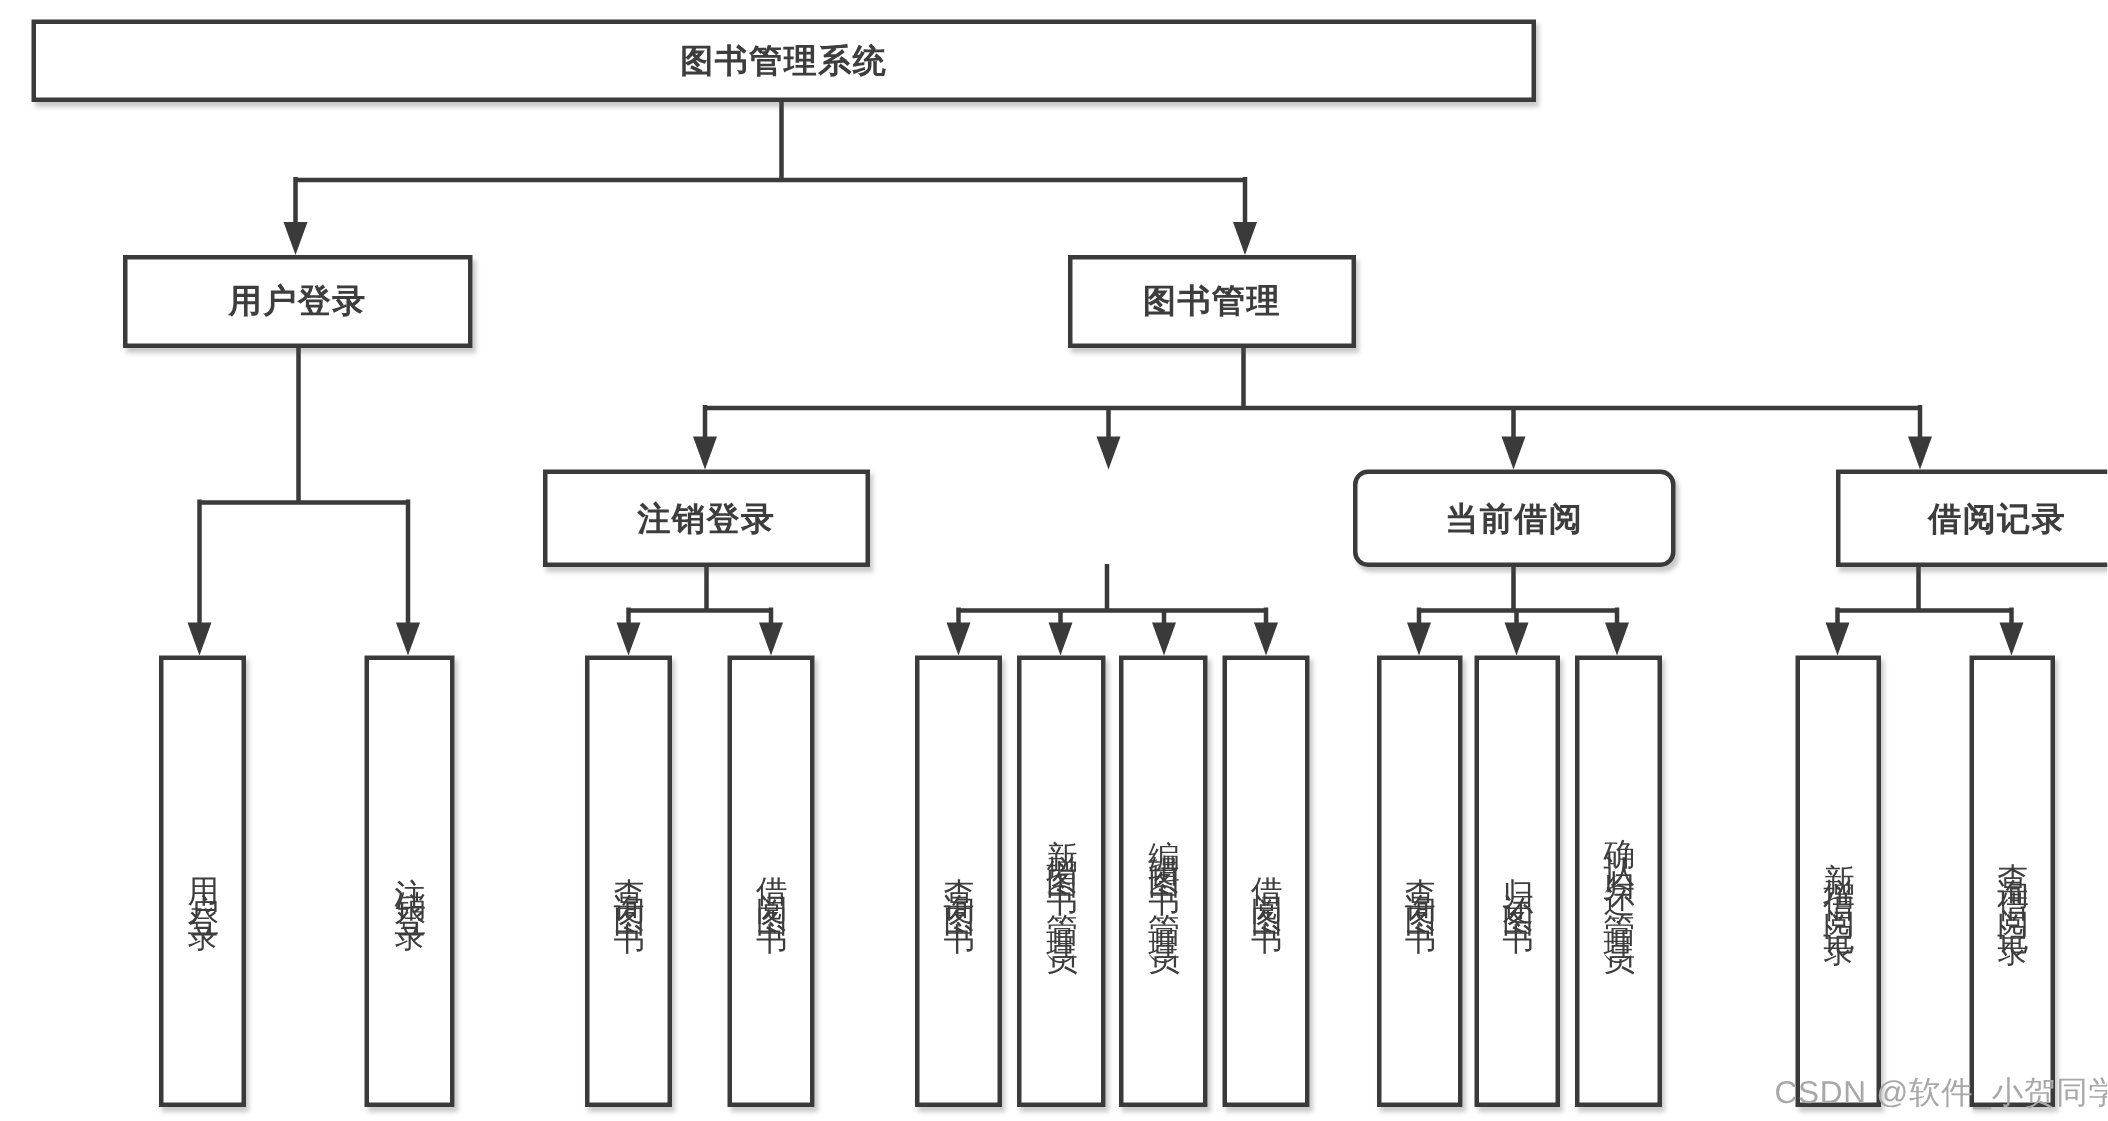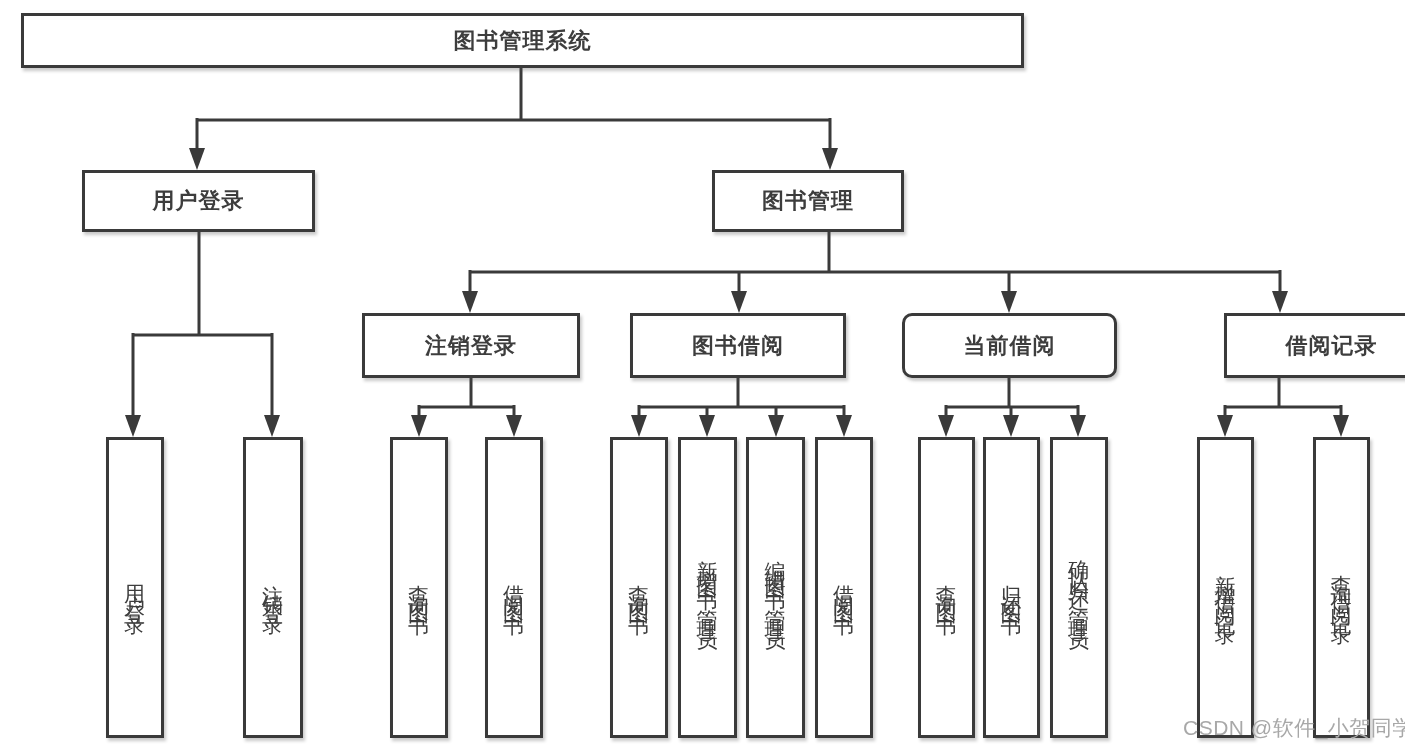--- a/index.html
+++ b/index.html
@@ -85,23 +85,20 @@
   <div class="node h-node" style="left:82px;top:170px;width:233px;height:62px;">
     <span>用户登录</span>
   </div>
   <div class="node h-node" style="left:712px;top:170px;width:192px;height:62px;">
     <span>图书管理</span>
   </div>
 
   <div class="node h-node" style="left:362px;top:313px;width:218px;height:65px;">
     <span>注销登录</span>
   </div>
-  <div class="node h-node" style="left:630px;top:313px;width:216px;height:65px;">
-    <span>图书借阅</span>
-  </div>
   <div class="node h-node" style="left:902px;top:313px;width:215px;height:65px;border-radius:10px;">
     <span>当前借阅</span>
   </div>
   <div class="node h-node" style="left:1224px;top:313px;width:215px;height:65px;">
     <span>借阅记录</span>
   </div>
 
   <div class="node v-node" style="left:106px;top:437px;width:58px;height:301px;">
     <span class="vtext">用户登录</span>
   </div>

